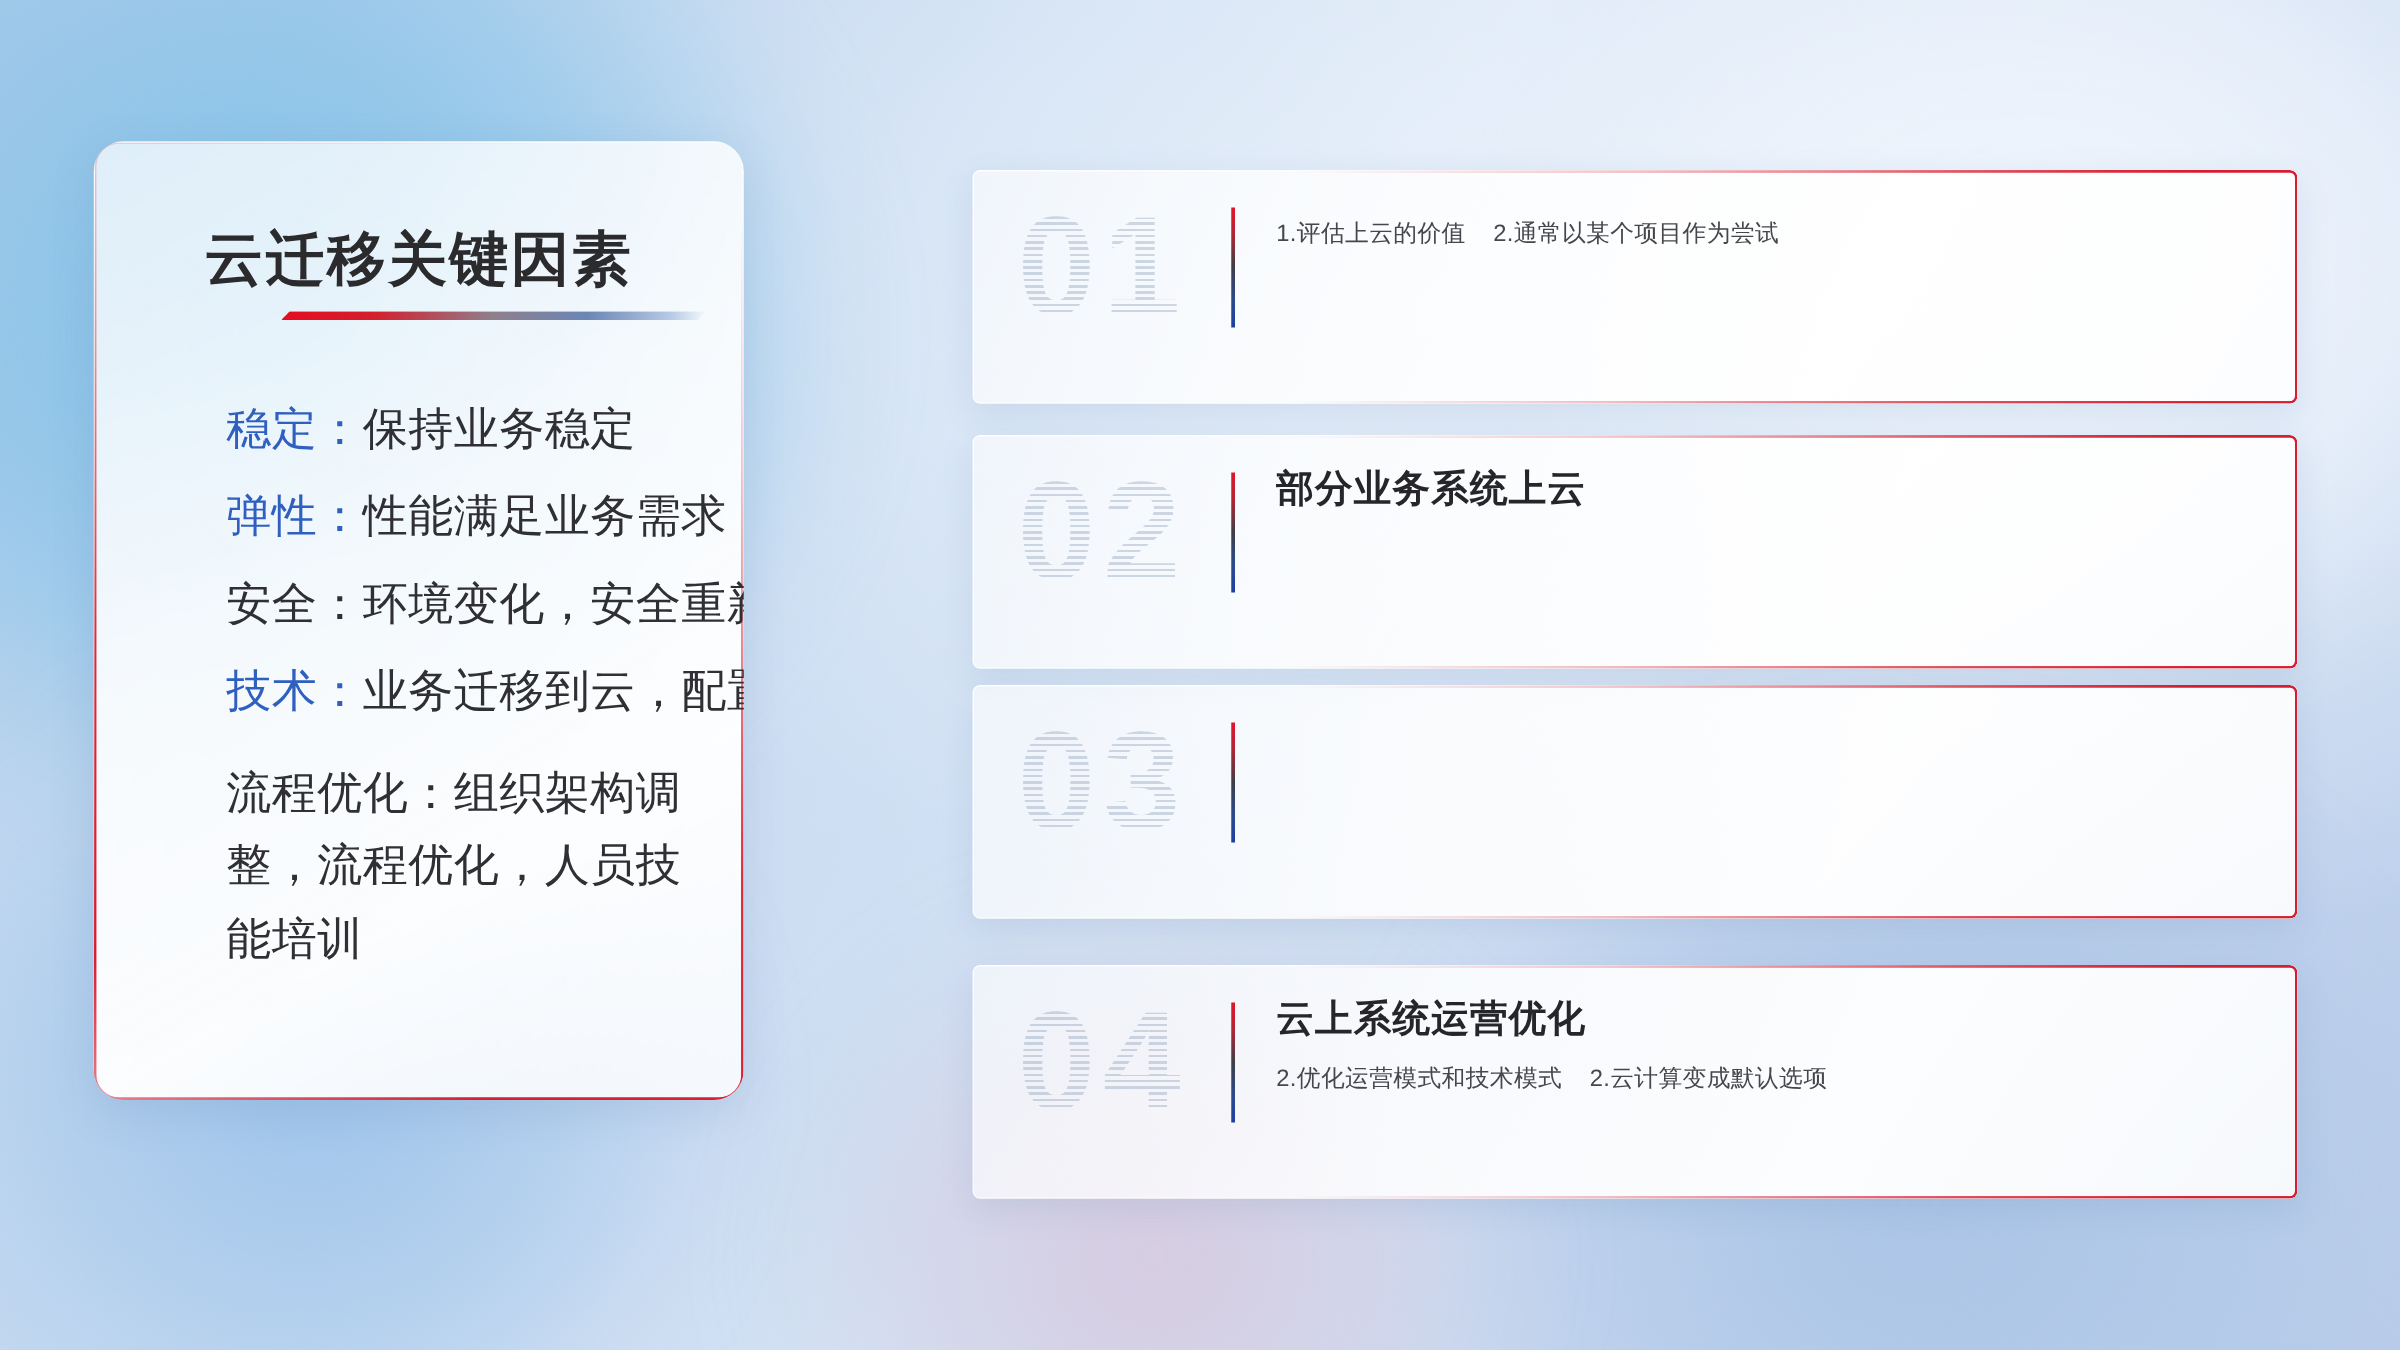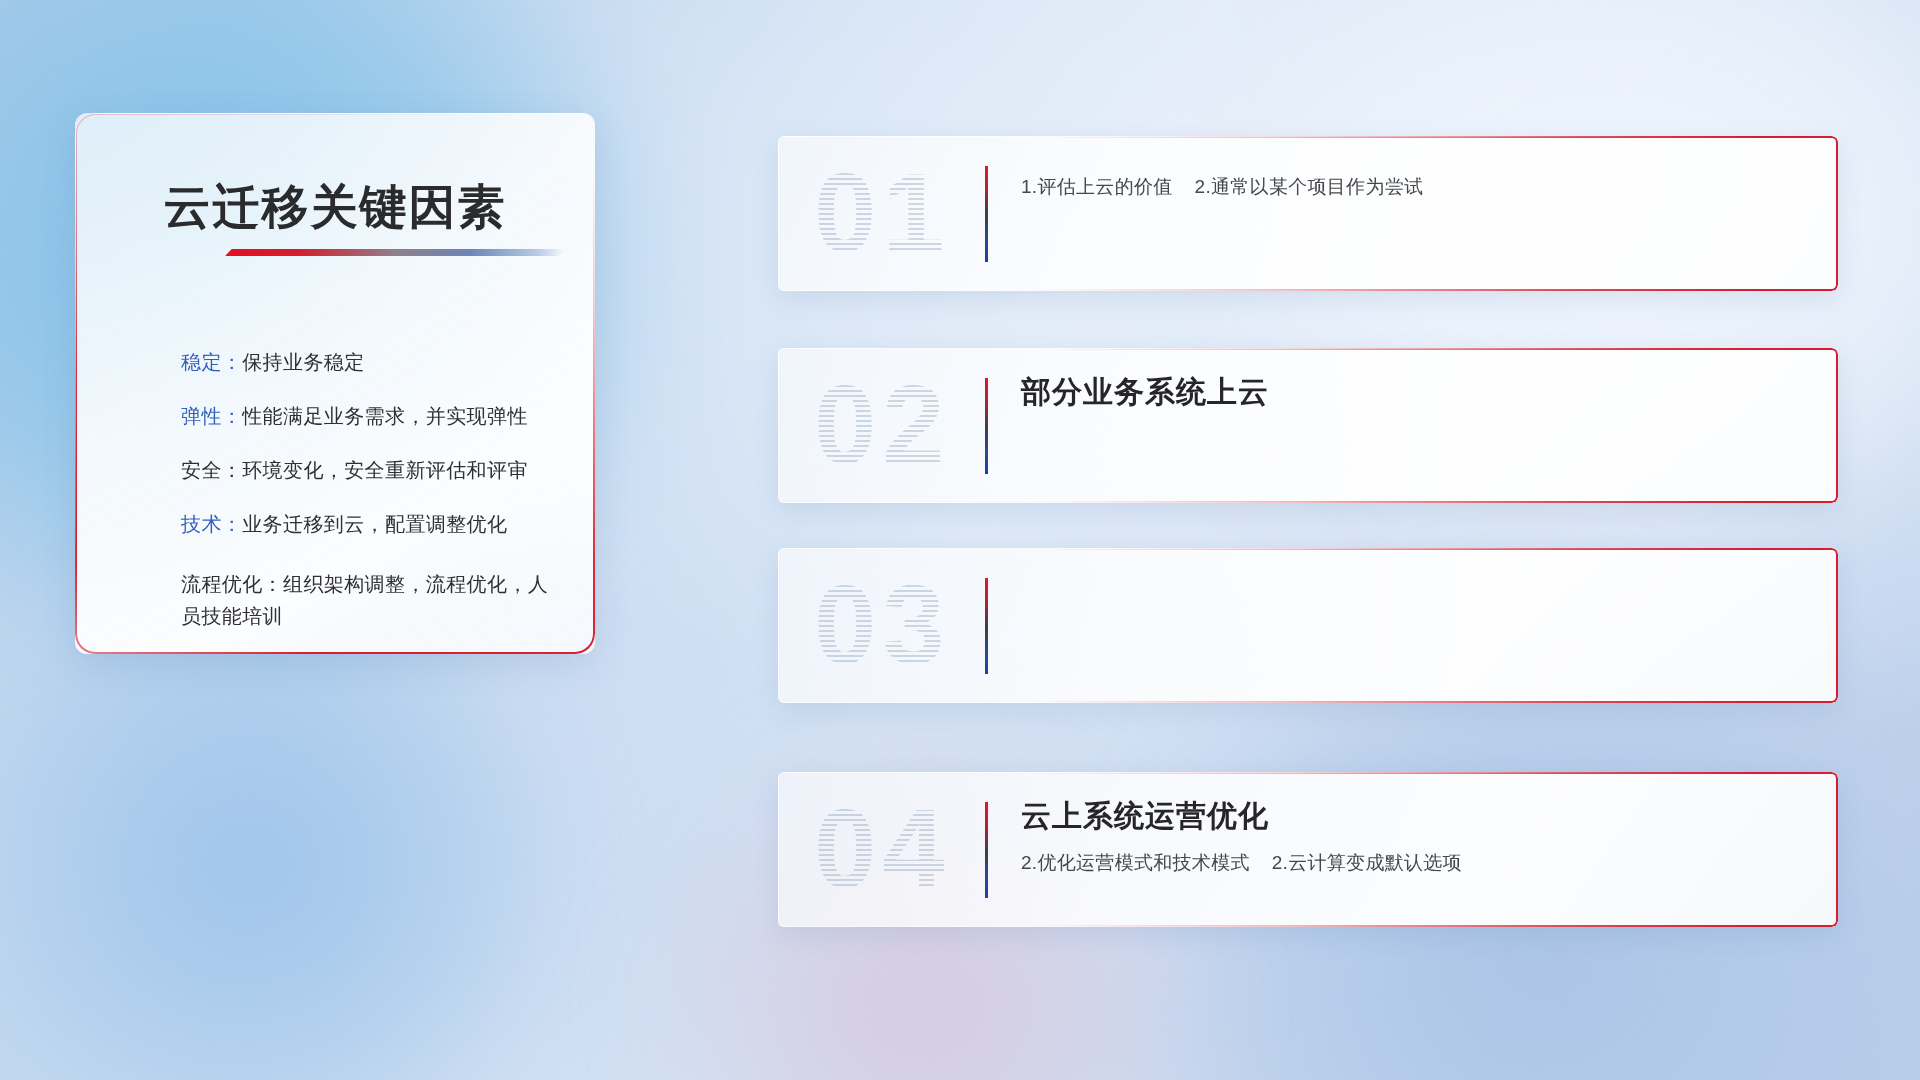--- a/index.html
+++ b/index.html
@@ -43,22 +43,22 @@
     position:absolute; left:28%; bottom:-26%; width:40%; height:66%;
     background: radial-gradient(closest-side, #d7c9de 0%, rgba(215,201,222,0.35) 50%, rgba(215,201,222,0) 78%);
     filter: blur(46px);
   }
 
   
   #stage { position:absolute; inset:0; z-index:2; }
 
   
   #left-panel {
-    position:absolute; left:75px; top:113px; width:520px; height:541px;
-    border-radius:12px;
+    position:absolute; left:75px; top:113px; width:520px; height:767px;
+    border-radius:24px;
     background: linear-gradient(150deg, rgba(255,255,255,0.70) 0%, rgba(255,255,255,0.88) 40%, rgba(255,255,255,0.95) 72%, rgba(255,255,255,0.80) 100%);
     backdrop-filter: blur(6px);
     box-shadow: 0 10px 34px rgba(80,120,170,0.16);
     overflow:hidden;
   }
   #left-panel-border {
     position:absolute; inset:0; border-radius:20px; pointer-events:none;
     padding:1.6px;
     background: linear-gradient(200deg, rgba(214,30,48,0) 6%, rgba(214,30,48,0.25) 26%, rgba(214,30,48,0.95) 62%, rgba(214,30,48,1) 88%, rgba(214,30,48,0.55) 100%);
     -webkit-mask: linear-gradient(#000 0 0) content-box, linear-gradient(#000 0 0);
@@ -84,38 +84,37 @@
     position:absolute; left:150px; top:136px; width:340px; height:7px;
     background: linear-gradient(90deg, #e60c22 0%, #d31f2e 22%, #8f7f8d 50%, #6b86b6 72%, #b8cbe6 92%, rgba(184,203,230,0) 100%);
     clip-path: polygon(2% 0, 100% 0, 98% 100%, 0% 100%);
     border-radius:1px;
   }
 
   #factor-list {
     position:absolute; left:106px; right:34px; top:212px;
   }
   .factor-row {
-    font-size:20px;
+    font-size:36px;
     line-height:1.0;
     margin-bottom:34px;
     white-space:nowrap;
     color:#303034;
     letter-spacing:0.4px;
-    margin-top:27px;
   }
   .factor-row.wrapped { white-space:normal; line-height:1.62; margin-bottom:0; }
   .factor-key { font-weight:400; }
   .factor-key.blue { color:#2f5fbf; }
   .factor-key.dark { color:#303034; }
   .factor-val { color:#303034; }
 
   
   #cards { position:absolute; left:778px; top:136px; }
   .step-card {
-    position:absolute; left:0; width:1060px; height:155px;
+    position:absolute; left:0; width:1060px; height:187px;
     border-radius:6px;
     background: linear-gradient(118deg, rgba(255,255,255,0.62) 0%, rgba(255,255,255,0.86) 34%, rgba(255,255,255,0.97) 66%, rgba(255,255,255,0.88) 100%);
     box-shadow: 0 8px 26px rgba(80,120,170,0.14);
     overflow:hidden;
   }
   .card-border {
     position:absolute; inset:0; border-radius:6px; pointer-events:none;
     padding:1.6px;
     background: linear-gradient(90deg, rgba(214,30,48,0) 0%, rgba(214,30,48,0) 24%, rgba(214,30,48,0.30) 48%, rgba(214,30,48,0.80) 74%, rgba(214,30,48,1) 92%, rgba(214,30,48,1) 100%);
     -webkit-mask: linear-gradient(#000 0 0) content-box, linear-gradient(#000 0 0);

